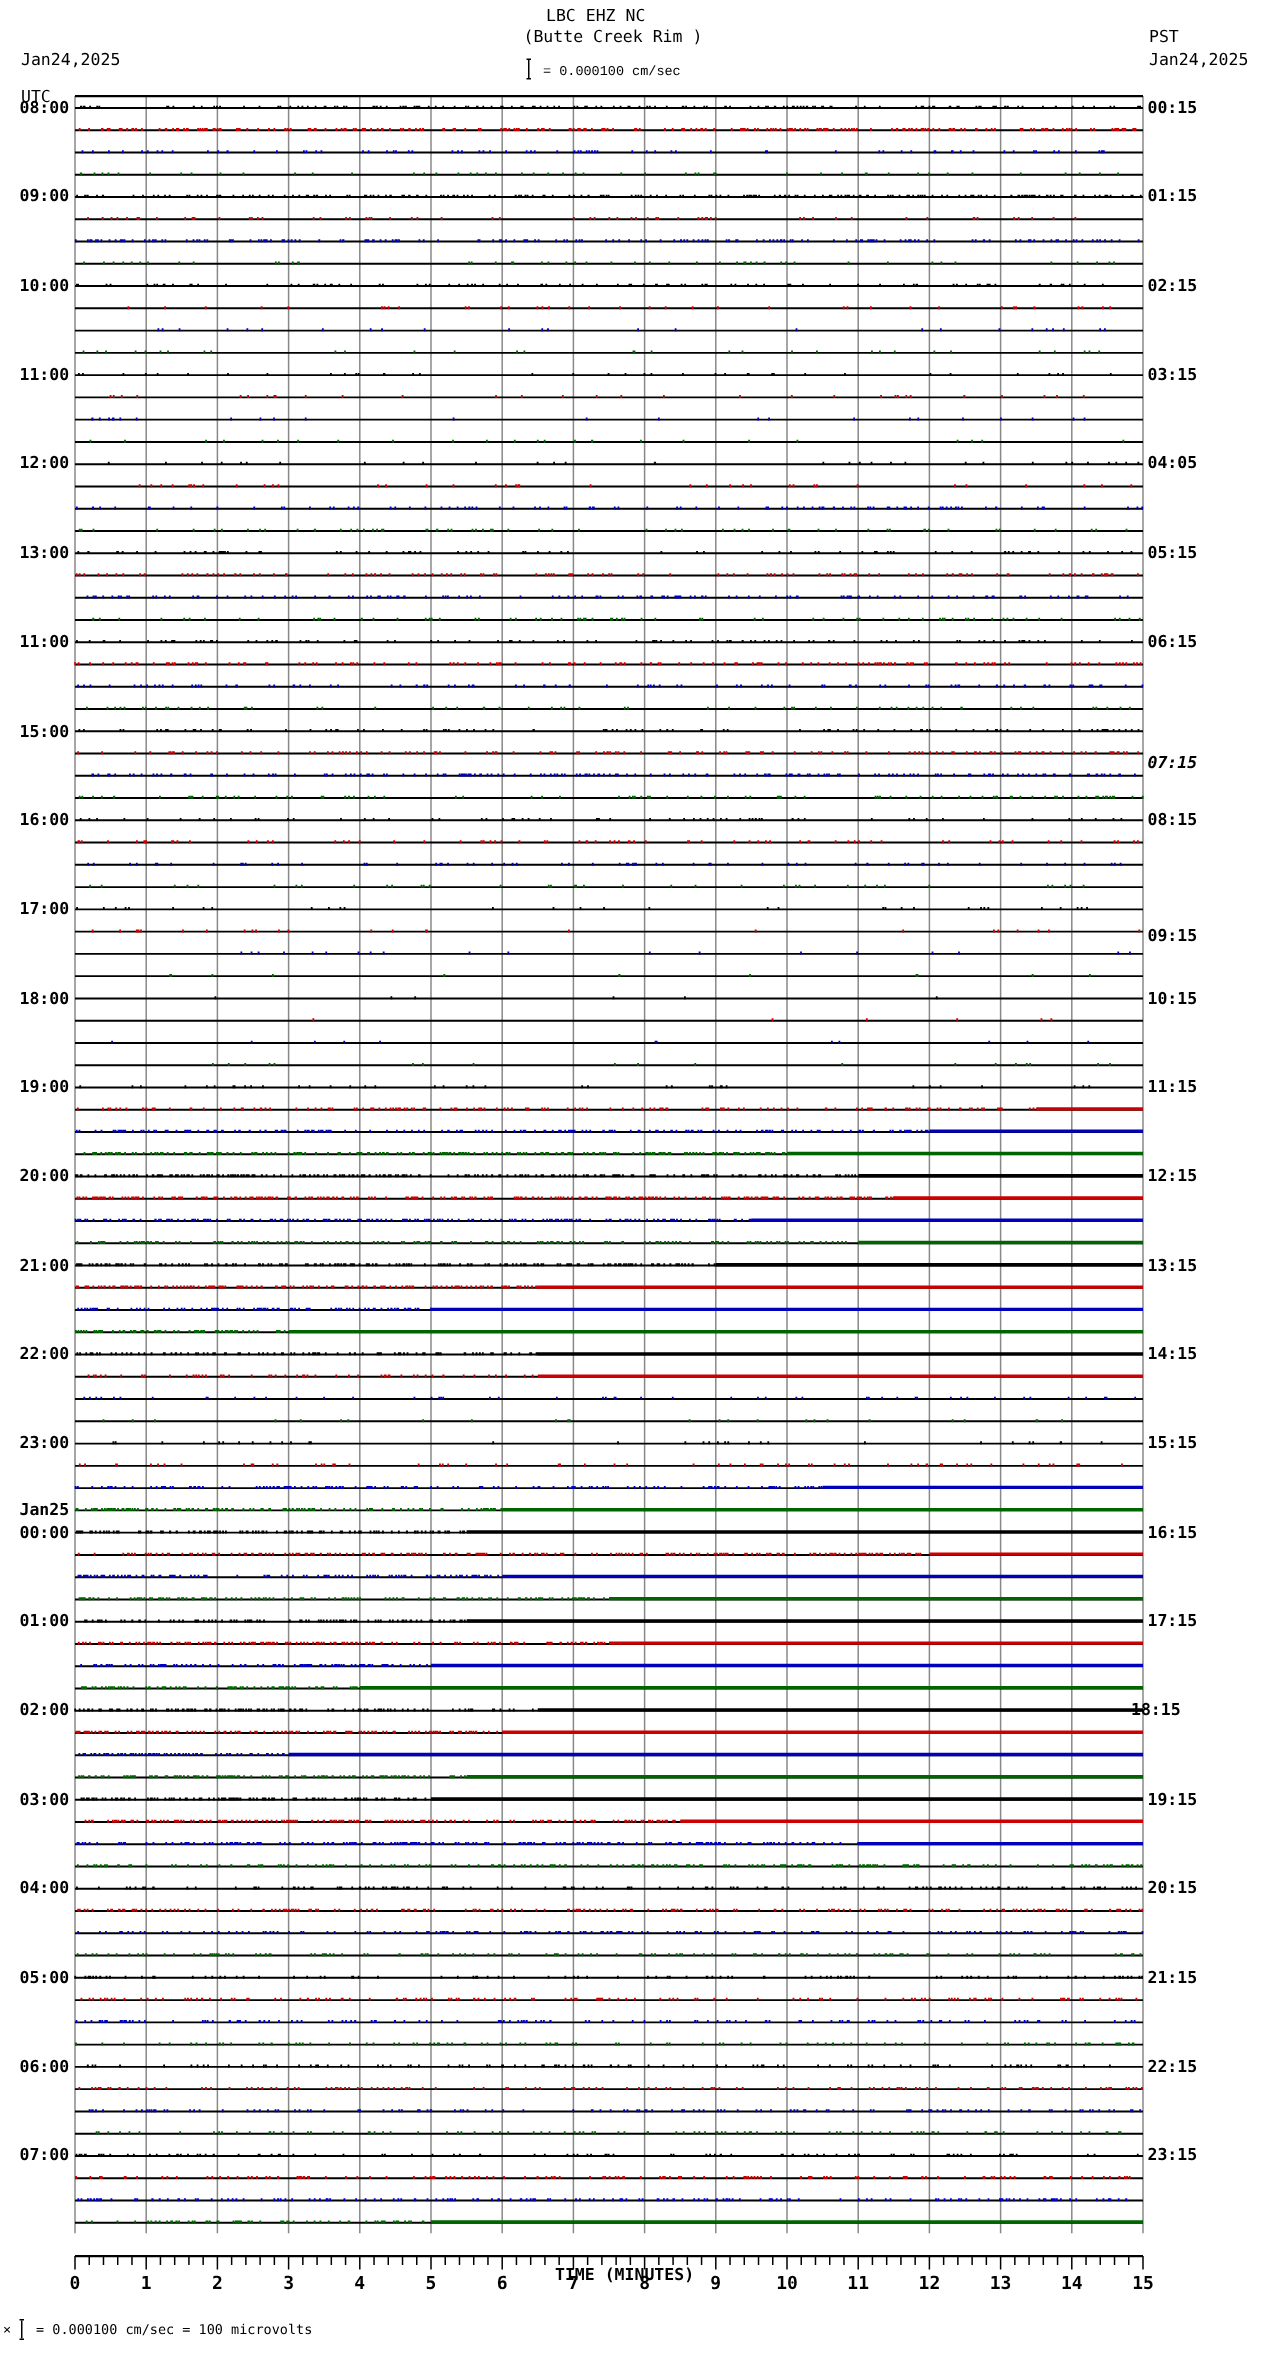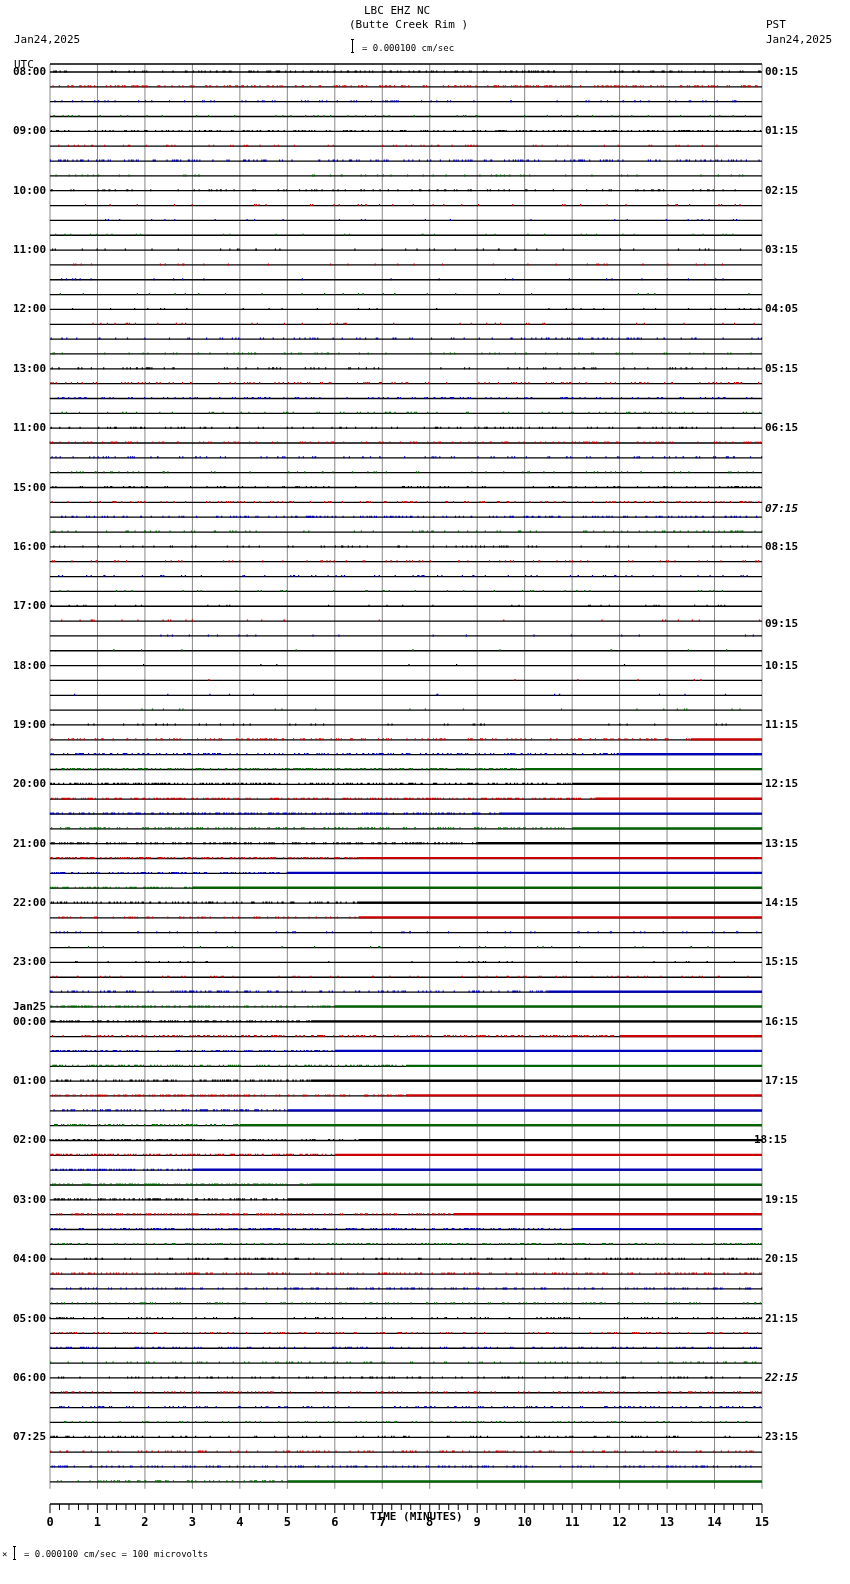--- a/index.html
+++ b/index.html
@@ -16,21 +16,21 @@
 
 <div class="hdr" style="left:364px; top:4px;">LBC EHZ NC</div>
 <div class="hdr" style="left:349px; top:18px;">(Butte Creek Rim )</div>
 <div class="hdr" style="left:14px; top:18px;margin-top:40px;">UTC</div>
 <div class="hdr" style="left:14px; top:33px;">Jan24,2025</div>
 <div class="hdr" style="left:766px; top:18px;">PST</div>
 <div class="hdr" style="left:766px; top:33px;">Jan24,2025</div>
 <div style="position:absolute; left:351px; top:39px; width:3px; height:14px; border-top:1px solid #000; border-bottom:1px solid #000; box-sizing:border-box;">
   <div style="position:absolute; left:1px; top:0; width:1px; height:12px; background:#000;"></div>
 </div>
-<div class="small" style="left:362px; top:43px;">= 0.000100 cm/sec</div>
+<div class="small" style="left:362px; top:43px;font-family:Liberation Mono, monospace;">= 0.000100 cm/sec</div>
 
 <svg id="plot" width="850" height="1584" xmlns="http://www.w3.org/2000/svg">
     <line x1="50" y1="64" x2="50" y2="1488.8" stroke="#888" stroke-width="1"></line>
     <line x1="97.46666666666667" y1="64" x2="97.46666666666667" y2="1488.8" stroke="#888" stroke-width="1"></line>
     <line x1="144.93333333333334" y1="64" x2="144.93333333333334" y2="1488.8" stroke="#888" stroke-width="1"></line>
     <line x1="192.4" y1="64" x2="192.4" y2="1488.8" stroke="#888" stroke-width="1"></line>
     <line x1="239.86666666666667" y1="64" x2="239.86666666666667" y2="1488.8" stroke="#888" stroke-width="1"></line>
     <line x1="287.33333333333337" y1="64" x2="287.33333333333337" y2="1488.8" stroke="#888" stroke-width="1"></line>
     <line x1="334.8" y1="64" x2="334.8" y2="1488.8" stroke="#888" stroke-width="1"></line>
     <line x1="382.26666666666665" y1="64" x2="382.26666666666665" y2="1488.8" stroke="#888" stroke-width="1"></line>
@@ -400,22 +400,22 @@
     <div class="lbl" style="left: 765px; top: 1075.12px;">17:15</div>
     <div class="lbl" style="left: 13px; top: 1134.48px;">02:00</div>
     <div class="lbl" style="left: 754px; top: 1134.48px;">18:15</div>
     <div class="lbl" style="left: 13px; top: 1193.84px;">03:00</div>
     <div class="lbl" style="left: 765px; top: 1193.84px;">19:15</div>
     <div class="lbl" style="left: 13px; top: 1253.2px;">04:00</div>
     <div class="lbl" style="left: 765px; top: 1253.2px;">20:15</div>
     <div class="lbl" style="left: 13px; top: 1312.56px;">05:00</div>
     <div class="lbl" style="left: 765px; top: 1312.56px;">21:15</div>
     <div class="lbl" style="left: 13px; top: 1371.92px;">06:00</div>
-    <div class="lbl" style="left: 765px; top: 1371.92px; font-style: italic;">22:15</div>
-    <div class="lbl" style="left: 13px; top: 1431.28px;">07:25</div>
+    <div class="lbl" style="left: 765px; top: 1371.92px;">22:15</div>
+    <div class="lbl" style="left: 13px; top: 1431.28px;">07:00</div>
     <div class="lbl" style="left: 765px; top: 1431.28px;">23:15</div>
     <div class="lbl" style="left: 13px; top: 1000.76px;">Jan25</div>
   </div>
 
 <div class="axis-title" style="left:370px; top:1510px;">TIME (MINUTES)</div>
 
 <div class="small" style="left:2px; top:1549px;">×</div>
 <div style="position:absolute; left:13px; top:1546px; width:3px; height:14px; border-top:1px solid #000; border-bottom:1px solid #000; box-sizing:border-box;">
   <div style="position:absolute; left:1px; top:0; width:1px; height:12px; background:#000;"></div>
 </div>

